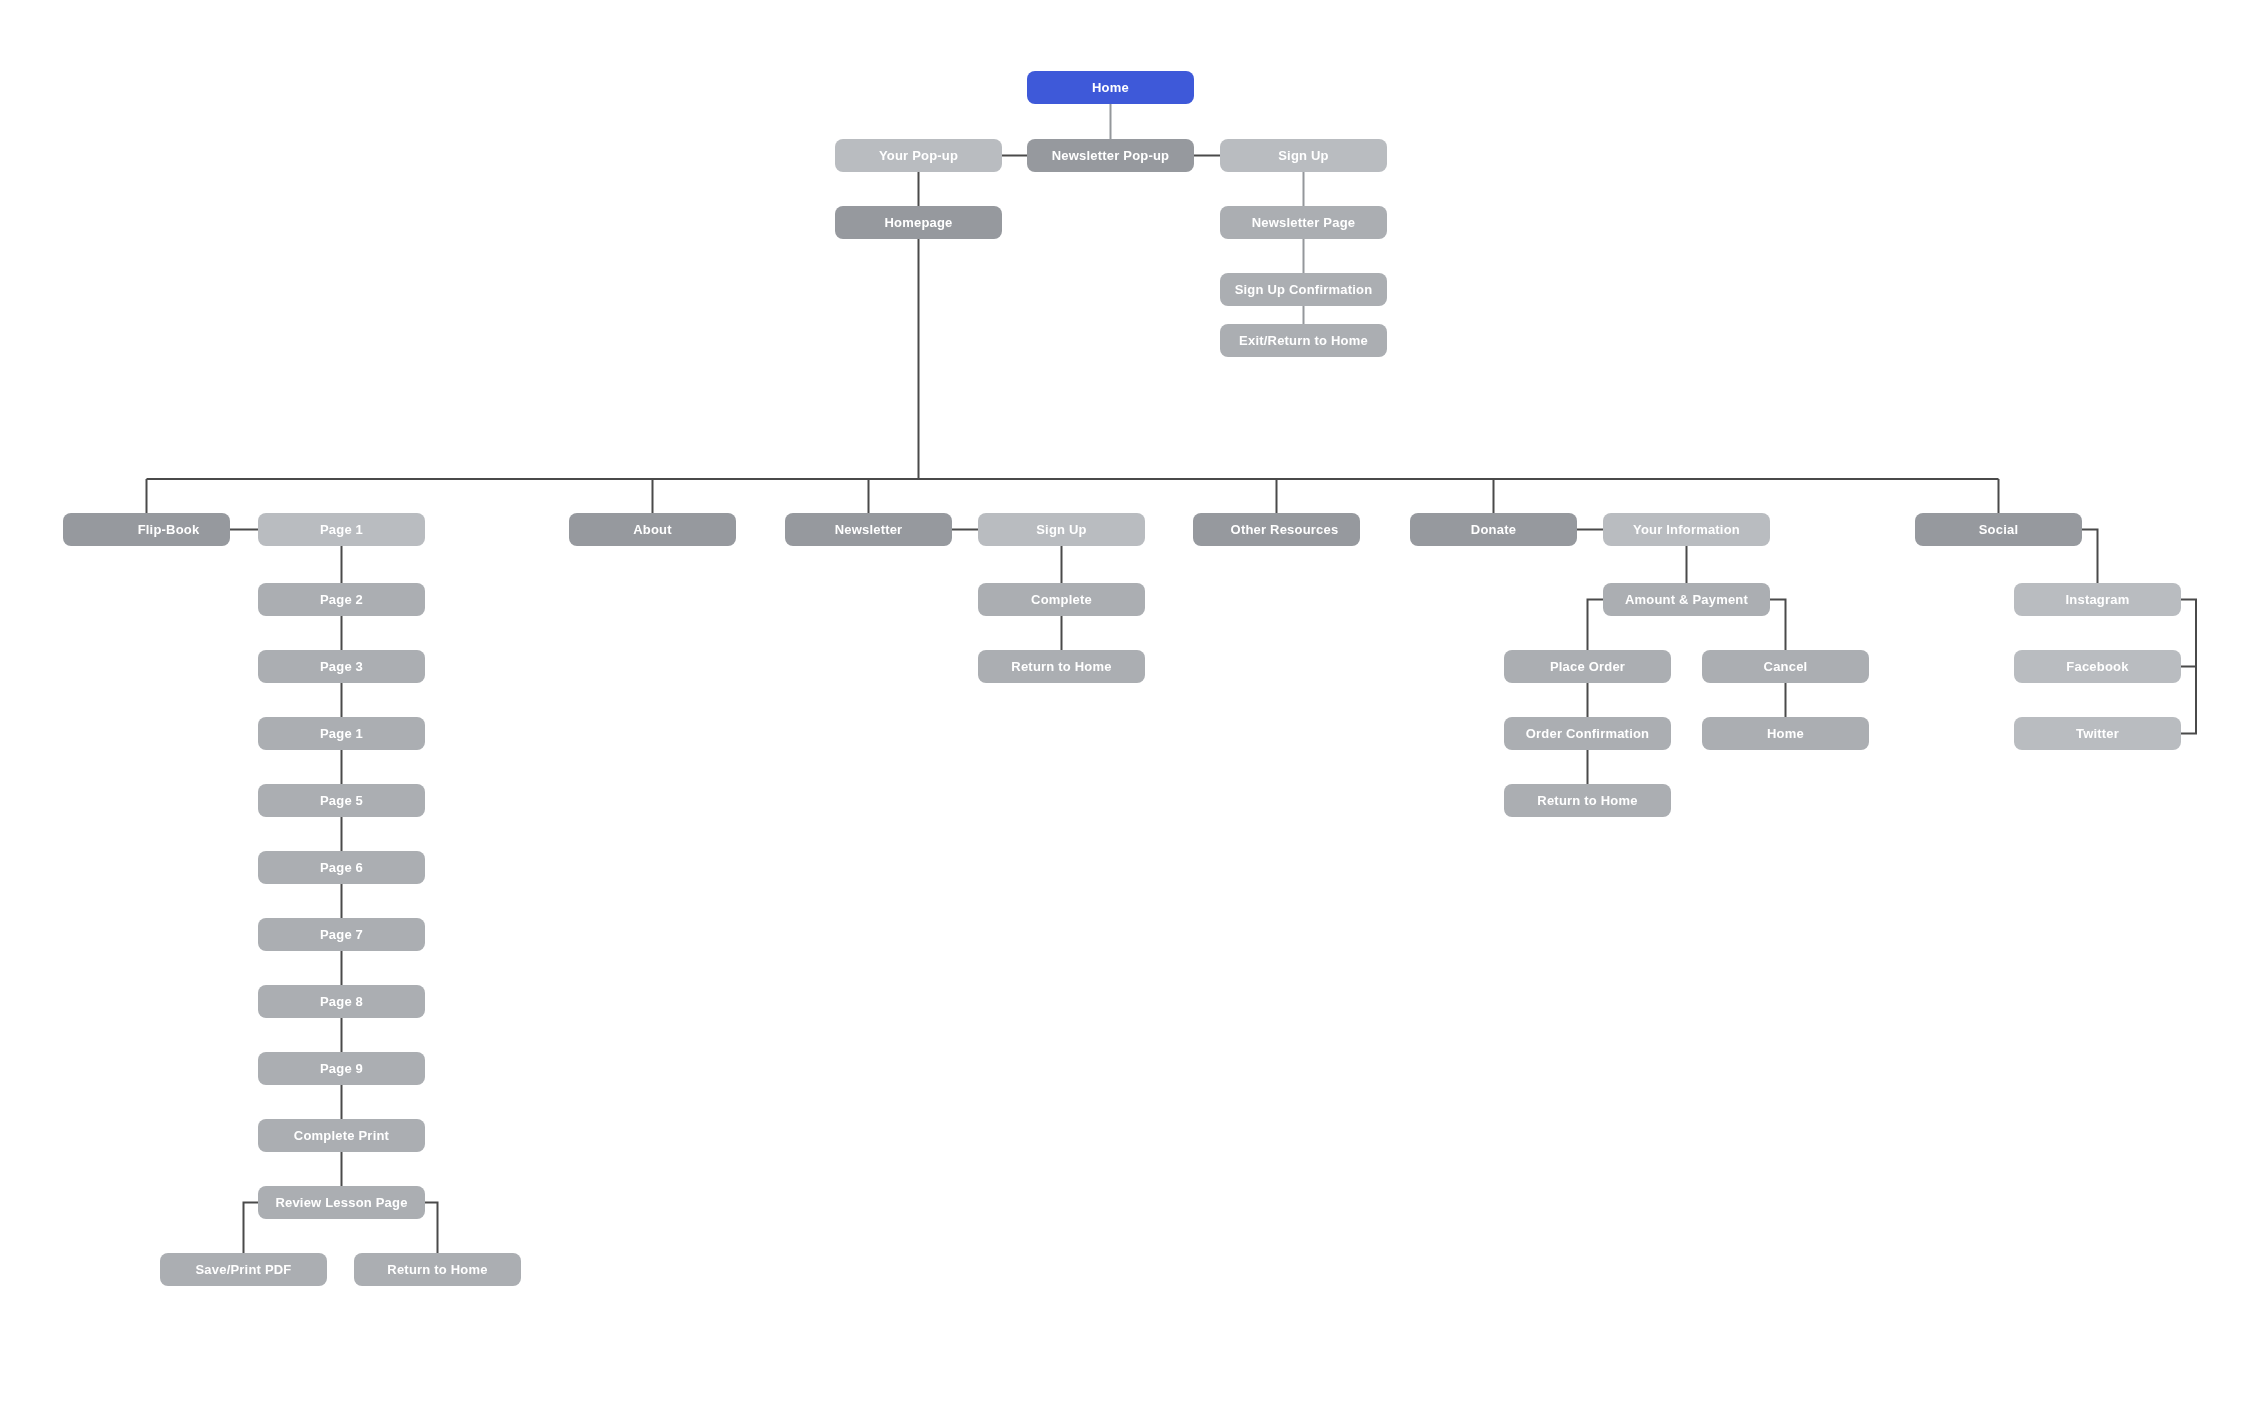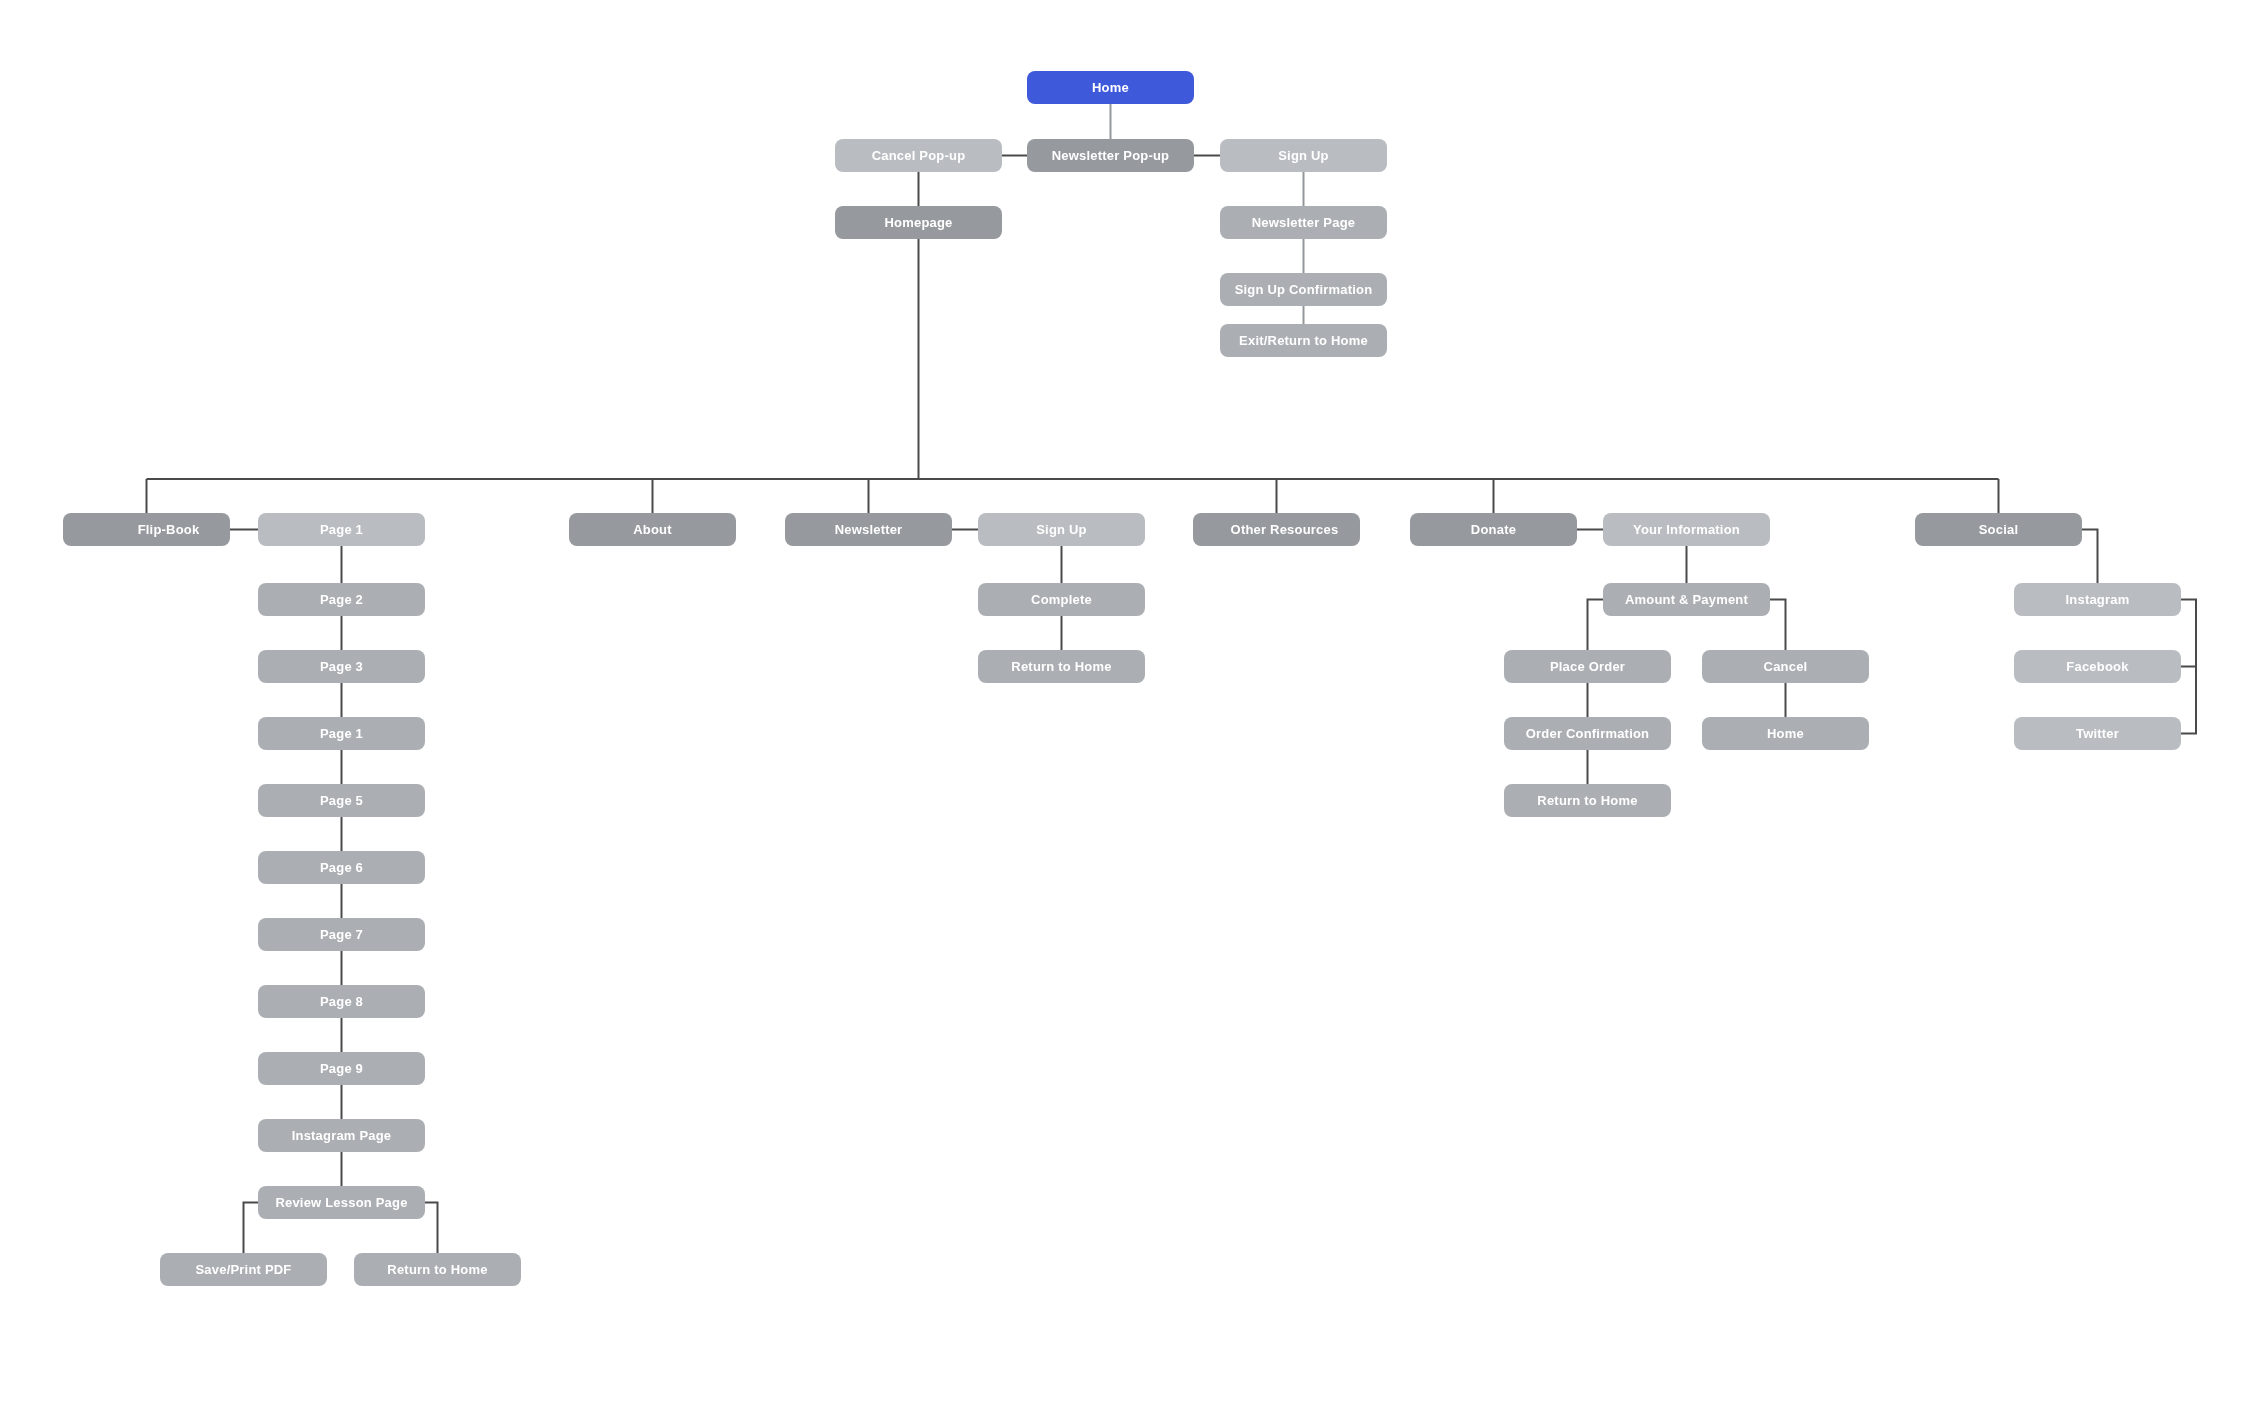--- a/index.html
+++ b/index.html
@@ -52,21 +52,21 @@
 
     <path class="dark" d="M1002 155.5 H1027 M1194 155.5 H1220 M918.5 172 V206 M918.5 239 V479"></path>
     <path class="dark" d="M146.5 479 H1998.5 M146.5 479 V513 M652.5 479 V513 M868.5 479 V513 M1276.5 479 V513 M1493.5 479 V513 M1998.5 479 V513"></path>
     <path class="dark" d="M230 529.5 H258 M341.5 546 V583 M341.5 616 V650 M341.5 683 V717 M341.5 750 V784 M341.5 817 V851 M341.5 884 V918 M341.5 951 V985 M341.5 1018 V1052 M341.5 1085 V1119 M341.5 1152 V1186 M258 1202.5 H243.5 V1253 M425 1202.5 H437.5 V1253"></path>
     <path class="dark" d="M952 529.5 H978 M1061.5 546 V583 M1061.5 616 V650"></path>
     <path class="dark" d="M1577 529.5 H1603 M1686.5 546 V583 M1603 599.5 H1587.5 V650 M1770 599.5 H1785.5 V650 M1587.5 683 V717 M1587.5 750 V784 M1785.5 683 V717"></path>
     <path class="dark" d="M2082 529.5 H2097.5 V583 M2181 599.5 H2196 V733.5 H2181 M2181 666.5 H2196"></path>
   </svg>
 
   <div class="node blue" style="left:1027px;top:71px;">Home</div>
-  <div class="node light-node" style="left:835px;top:139px;">Cancel Pop-up</div>
+  <div class="node light-node" style="left:835px;top:139px;">Your Pop-up</div>
   <div class="node dark-node" style="left:1027px;top:139px;">Newsletter Pop-up</div>
   <div class="node light-node" style="left:1220px;top:139px;">Sign Up</div>
   <div class="node dark-node" style="left:835px;top:206px;">Homepage</div>
   <div class="node medium-node" style="left:1220px;top:206px;">Newsletter Page</div>
   <div class="node medium-node" style="left:1220px;top:273px;">Sign Up Confirmation</div>
   <div class="node medium-node" style="left:1220px;top:324px;">Exit/Return to Home</div>
 
   <div class="node dark-node" style="left:63px;top:513px;padding-left:44px;">Flip-Book</div>
   <div class="node light-node" style="left:258px;top:513px;">Page 1</div>
   <div class="node dark-node" style="left:569px;top:513px;">About</div>
@@ -78,21 +78,21 @@
   <div class="node dark-node" style="left:1915px;top:513px;">Social</div>
 
   <div class="node medium-node" style="left:258px;top:583px;">Page 2</div>
   <div class="node medium-node" style="left:258px;top:650px;">Page 3</div>
   <div class="node medium-node" style="left:258px;top:717px;">Page 1</div>
   <div class="node medium-node" style="left:258px;top:784px;">Page 5</div>
   <div class="node medium-node" style="left:258px;top:851px;">Page 6</div>
   <div class="node medium-node" style="left:258px;top:918px;">Page 7</div>
   <div class="node medium-node" style="left:258px;top:985px;">Page 8</div>
   <div class="node medium-node" style="left:258px;top:1052px;">Page 9</div>
-  <div class="node medium-node" style="left:258px;top:1119px;">Instagram Page</div>
+  <div class="node medium-node" style="left:258px;top:1119px;">Complete Print</div>
   <div class="node medium-node" style="left:258px;top:1186px;">Review Lesson Page</div>
   <div class="node medium-node" style="left:160px;top:1253px;">Save/Print PDF</div>
   <div class="node medium-node" style="left:354px;top:1253px;">Return to Home</div>
 
   <div class="node medium-node" style="left:978px;top:583px;">Complete</div>
   <div class="node medium-node" style="left:978px;top:650px;">Return to Home</div>
 
   <div class="node medium-node" style="left:1603px;top:583px;">Amount &amp; Payment</div>
   <div class="node medium-node" style="left:1504px;top:650px;">Place Order</div>
   <div class="node medium-node" style="left:1702px;top:650px;">Cancel</div>

